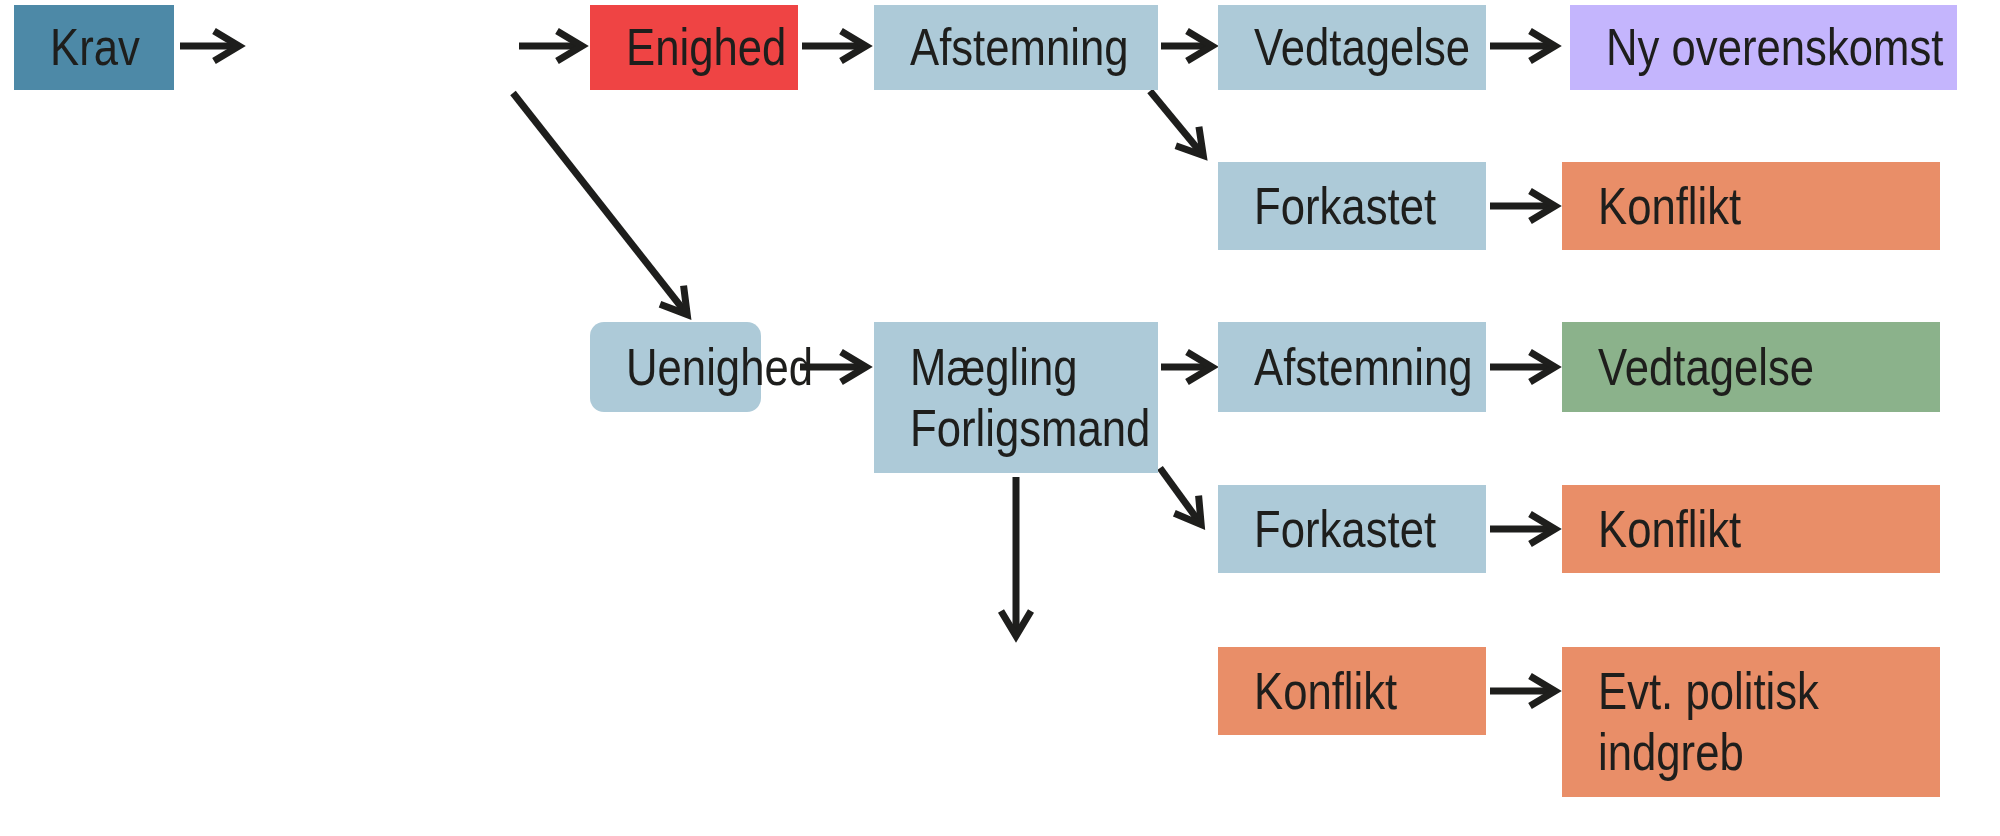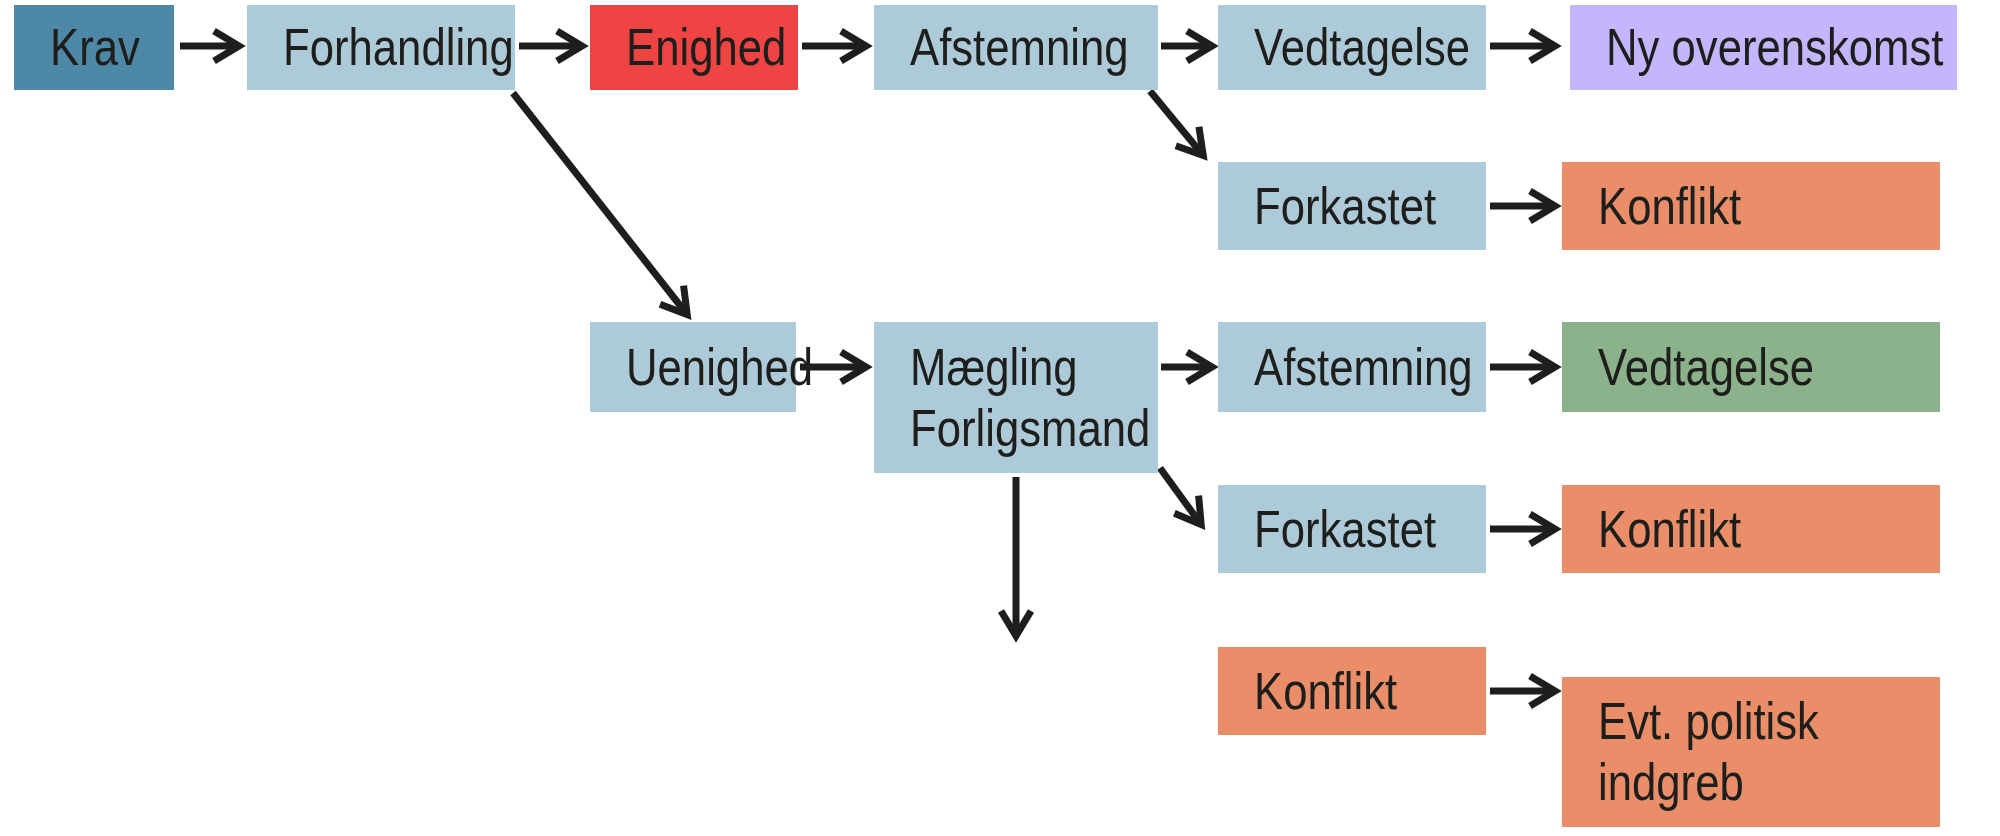--- a/index.html
+++ b/index.html
@@ -67,25 +67,20 @@
     <line x1="1490" y1="529" x2="1553" y2="529" marker-end="url(#ah)"></line>
     <line x1="1016" y1="477" x2="1016" y2="634" marker-end="url(#ah)"></line>
     <line x1="1490" y1="691" x2="1553" y2="691" marker-end="url(#ah)"></line>
   </svg>
 
   <div class="node" style="left: 14px; top: 5px; width: 160px; height: 85px; background-color: rgb(77, 137, 167);">
     <div class="txt">
         <span>Krav</span>
       </div>
   </div>
-  <div class="node" style="left: 247px; top: 5px; width: 268px; height: 85px; background-color: rgb(173, 202, 216);">
-    <div class="txt">
-        <span>Forhandling</span>
-      </div>
-  </div>
   <div class="node" style="left: 590px; top: 5px; width: 208px; height: 85px; background-color: #ef4444;">
     <div class="txt">
         <span>Enighed</span>
       </div>
   </div>
   <div class="node" style="left: 874px; top: 5px; width: 284px; height: 85px; background-color: rgb(173, 202, 216);">
     <div class="txt">
         <span>Afstemning</span>
       </div>
   </div>
@@ -104,21 +99,21 @@
     <div class="txt">
         <span>Forkastet</span>
       </div>
   </div>
   <div class="node" style="left: 1562px; top: 162px; width: 378px; height: 88px; background-color: rgb(233, 142, 104);">
     <div class="txt">
         <span>Konflikt</span>
       </div>
   </div>
 
-  <div class="node" style="left: 590px; top: 322px; width: 206px; height: 90px; background-color: rgb(173, 202, 216);">
+  <div class="node" style="left: 590px; top: 322px; width: 171px; height: 90px; background-color: rgb(173, 202, 216); border-radius: 14px;">
     <div class="txt">
         <span>Uenighed</span>
       </div>
   </div>
   <div class="node" style="left: 874px; top: 322px; width: 284px; height: 151px; background-color: rgb(173, 202, 216);">
     <div class="txt">
       <span>Mægling</span>
       <span>Forligsmand</span>
     </div>
   </div>
@@ -142,20 +137,20 @@
     <div class="txt">
         <span>Konflikt</span>
       </div>
   </div>
 
   <div class="node" style="left: 1218px; top: 647px; width: 268px; height: 88px; background-color: rgb(233, 142, 104);">
     <div class="txt">
         <span>Konflikt</span>
       </div>
   </div>
-  <div class="node" style="left: 1562px; top: 677px; width: 378px; height: 150px; background-color: rgb(233, 142, 104);">
+  <div class="node" style="left: 1562px; top: 647px; width: 378px; height: 150px; background-color: rgb(233, 142, 104);">
     <div class="txt">
       <span>Evt. politisk</span>
       <span>indgreb</span>
     </div>
   </div>
 
 </div>
 
 </body></html>

